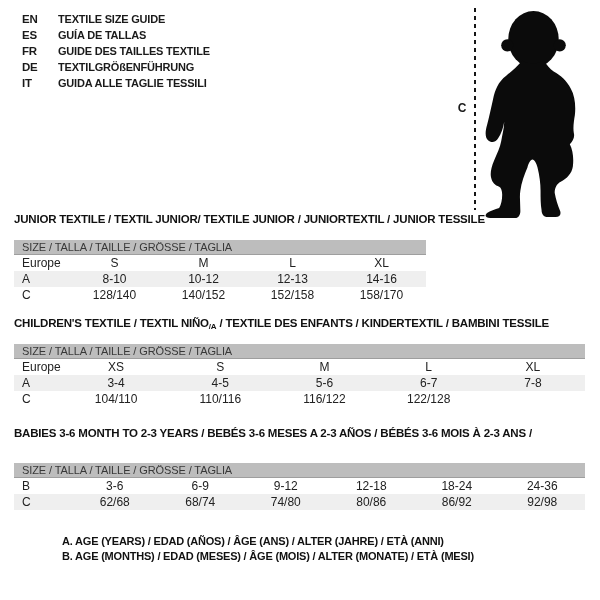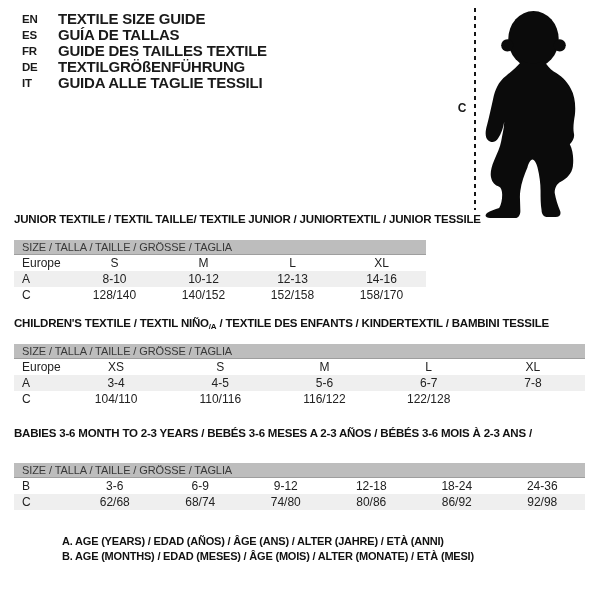--- a/index.html
+++ b/index.html
@@ -7,21 +7,21 @@
   body { font-family: "Liberation Sans", sans-serif; color: #1a1a1a; }
   #canvas {
     position: relative; width: 600px; height: 600px;
     background: #ffffff; overflow: hidden;
   }
 
   
   .lang-block { position: absolute; left: 22px; top: 11px; }
   .lang-row { display: flex; height: 16px; line-height: 16px; }
   .lang-code { width: 36px; font-size: 11.5px; font-weight: bold; letter-spacing: -0.2px; }
-  .lang-label { font-size: 15px; font-weight: bold; letter-spacing: -0.2px; white-space: nowrap; }
+  .lang-label { font-size: 11px; font-weight: bold; letter-spacing: -0.2px; white-space: nowrap; }
 
   
   .measure-line {
     position: absolute; left: 474px; top: 8px; width: 2px; height: 202px;
     background: repeating-linear-gradient(to bottom, #151515 0 4px, transparent 4px 8px);
   }
   .height-marker {
     position: absolute; left: 455px; top: 101px; width: 14px;
     font-size: 12px; font-weight: bold; text-align: center;
   }
@@ -104,21 +104,21 @@
       C13,201 8,203 5,205 C2,208 4,210 8,210 L33,210
       C36,210 38,207 38,203 C38,196 37,189 38,183 C39,175 42,167 45,160
       C46,156 48,152 50,152 C52,152 54,156 55,160 C57,168 58,176 58,183
       C58,190 58,197 59,202 C59,206 61,209 65,209 L73,209
       C77,209 79,206 77,202 C75,197 73,191 72,185 C72,180 74,176 78,174
       C84,171 89,166 90,159 C91,151 90,143 87,137 C90,134 92,130 91,126
       C90,121 91,114 92,108 C93,99 92,89 88,82 C84,74 78,69 71,65
       C67,62 64,58 61,54 C54,58 46,58 40,54 Z"></path>
   </svg>
 
-  <div class="section-title" style="top:213px">JUNIOR TEXTILE / TEXTIL TAILLE/ TEXTILE JUNIOR / JUNIORTEXTIL / JUNIOR TESSILE</div>
+  <div class="section-title" style="top:213px">JUNIOR TEXTILE / TEXTIL JUNIOR/ TEXTILE JUNIOR / JUNIORTEXTIL / JUNIOR TESSILE</div>
   <div class="size-table" id="table-junior">
     <div class="bar">SIZE / TALLA / TAILLE / GRÖSSE / TAGLIA</div>
     <div class="t-row">
       <span class="t-label">Europe</span>
       <span class="t-cell">S</span>
       <span class="t-cell">M</span>
       <span class="t-cell">L</span>
       <span class="t-cell">XL</span>
     </div>
     <div class="t-row shaded">

